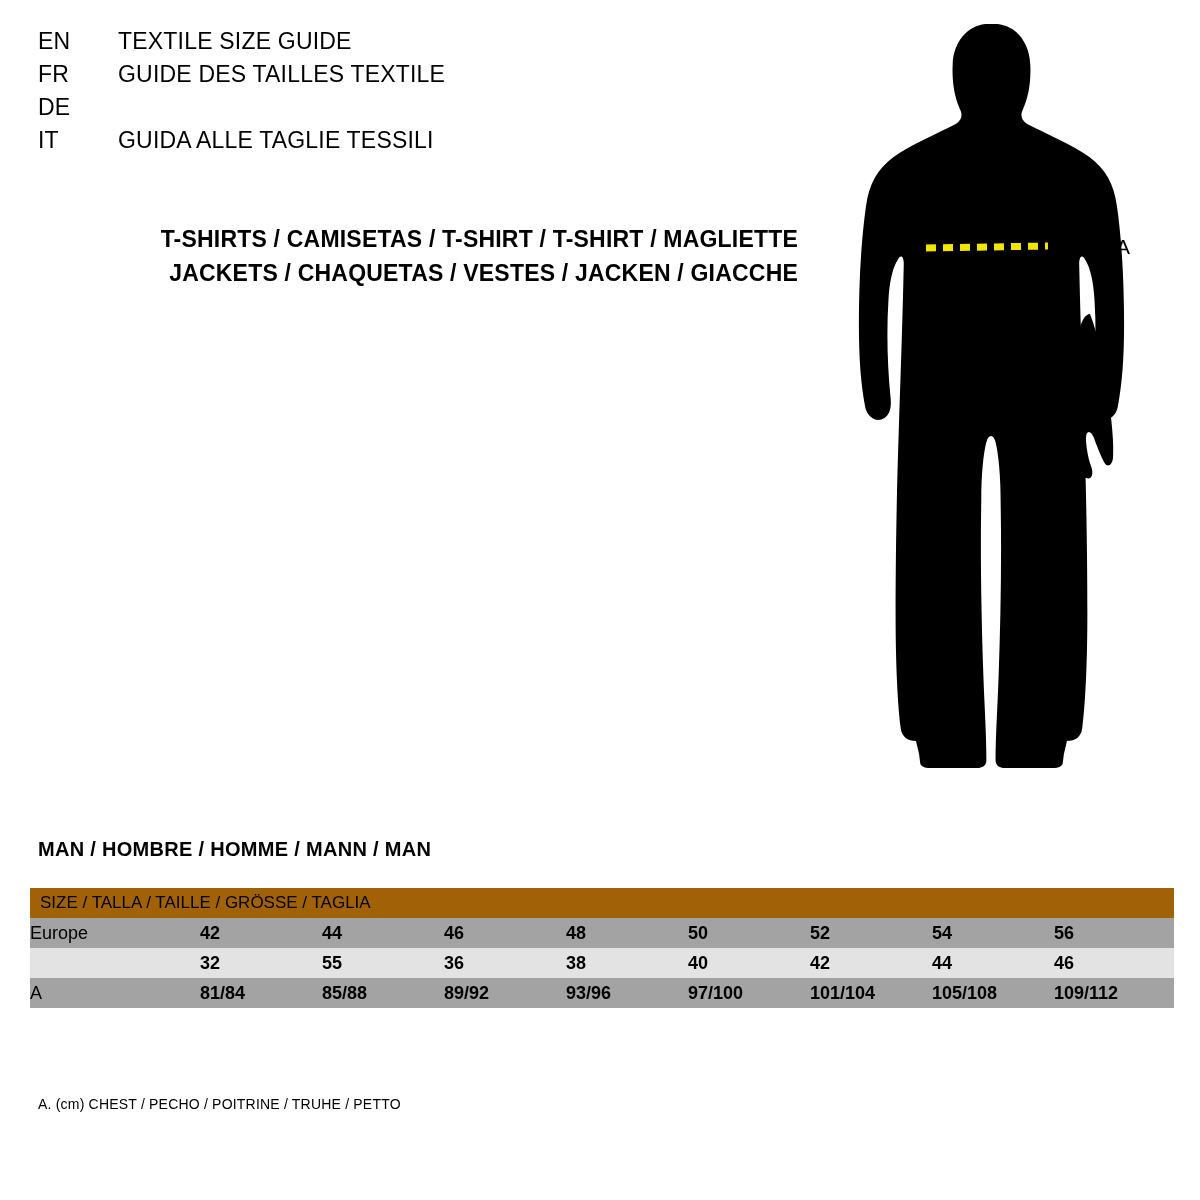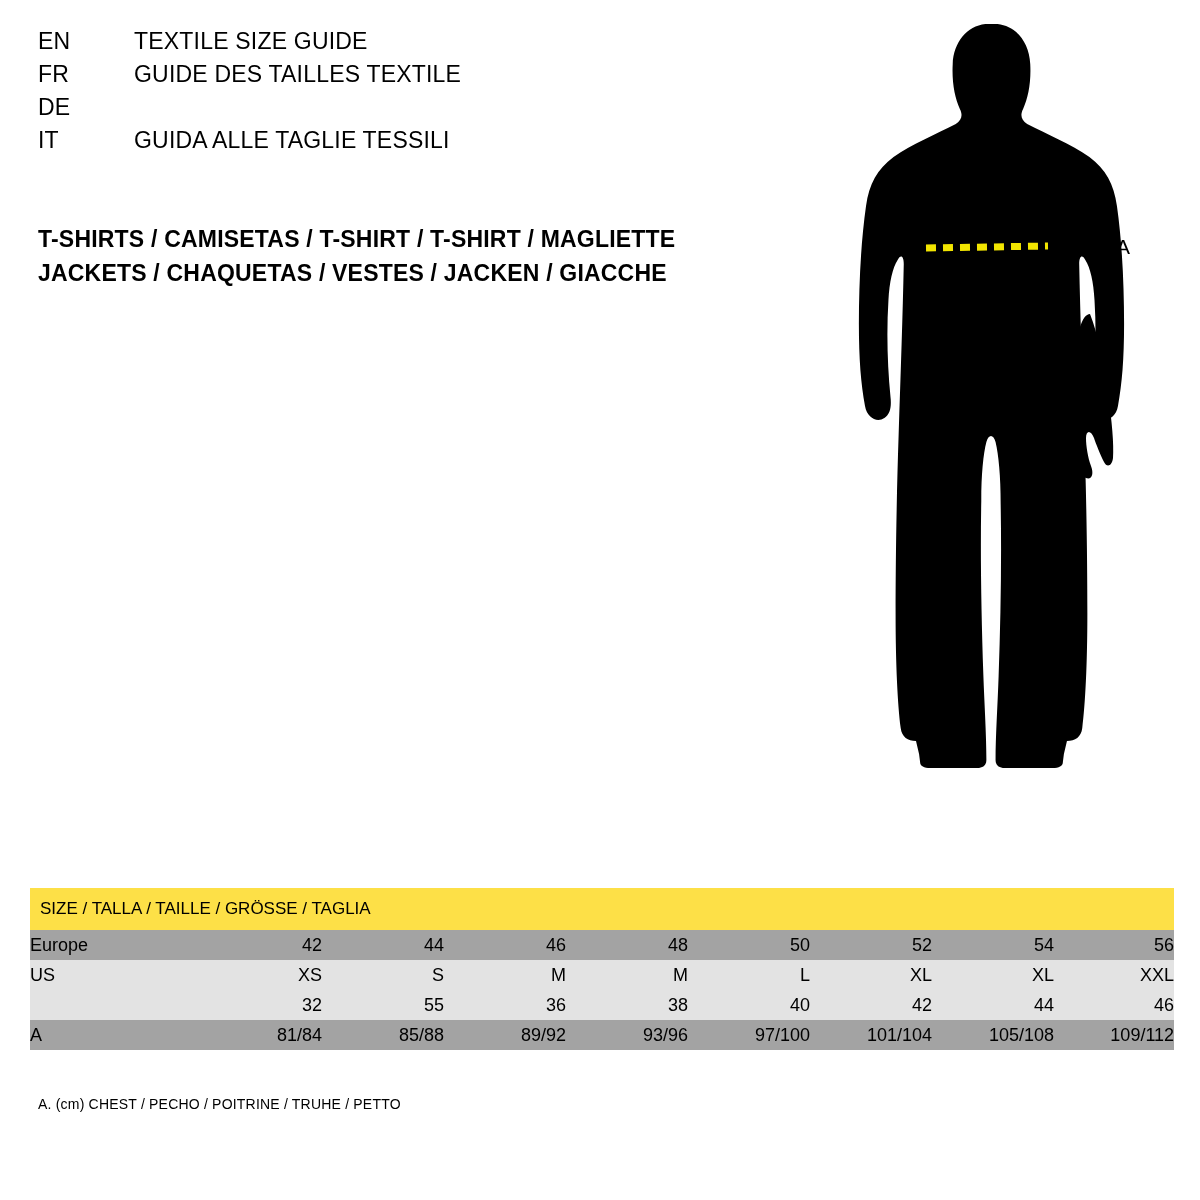--- a/index.html
+++ b/index.html
@@ -35,29 +35,29 @@
     height: 33px;
     font-size: 23px;
     letter-spacing: 0.2px;
   }
   .lang-code {
     width: 80px;
     flex: 0 0 80px;
   }
   .lang-text {
     flex: 1 1 auto;
-    margin-left: 16px;
   }
 
   
   .cat-block {
     position: absolute;
     left: 38px;
     top: 222px;
     width: 760px;
+    text-align: right;
   }
   .cat-line {
     font-size: 23px;
     font-weight: bold;
     line-height: 34px;
     letter-spacing: 0.2px;
   }
 
   
   .figure-wrap {
@@ -104,38 +104,39 @@
     border-collapse: collapse;
     table-layout: fixed;
     font-size: 18px;
   }
   .size-table td {
     height: 30px;
     padding: 0;
     vertical-align: middle;
   }
   .size-table .hdr td {
-    background: #fde047;
+    background: #a16207;
     font-size: 17px;
     padding-left: 10px;
-    height: 42px;
+    height: 30px;
   }
   .size-table tr.shaded td {
     background: #e3e3e3;
   }
   .size-table tr.plain td {
     background: #a3a3a3;
   }
   .rowlabel {
     padding-left: 10px;
     text-align: left;
     width: 170px;
   }
   .cell {
-    text-align: right;
+    text-align: left;
+    font-weight: bold;
   }
 
   .footnote {
     position: absolute;
     left: 38px;
     top: 1096px;
     font-size: 14px;
     letter-spacing: 0.2px;
   }
 </style>
@@ -230,20 +231,21 @@
         C266,460 264,466 258,464
         C252,462 248,452 246,440
         C244,424 244,390 246,350
         C248,320 254,300 262,300 Z" transform="translate(8,0)"></path>
       <line x1="106" y1="234" x2="228" y2="232" stroke="#f2e500" stroke-width="7" stroke-dasharray="10 7" stroke-linecap="butt"></line>
     </svg>
     <div class="measure-dash"></div>
     <div class="measure-label">A</div>
   </div>
 
+  <div class="man-title">MAN / HOMBRE / HOMME / MANN / MAN</div>
 
   <table class="size-table">
     <colgroup>
       <col style="width:170px">
       <col style="width:122px">
       <col style="width:122px">
       <col style="width:122px">
       <col style="width:122px">
       <col style="width:122px">
       <col style="width:122px">
@@ -259,31 +261,20 @@
         <td class="cell">42</td>
         <td class="cell">44</td>
         <td class="cell">46</td>
         <td class="cell">48</td>
         <td class="cell">50</td>
         <td class="cell">52</td>
         <td class="cell">54</td>
         <td class="cell">56</td>
       </tr>
       <tr class="shaded">
-        <td class="rowlabel">US</td>
-        <td class="cell">XS</td>
-        <td class="cell">S</td>
-        <td class="cell">M</td>
-        <td class="cell">M</td>
-        <td class="cell">L</td>
-        <td class="cell">XL</td>
-        <td class="cell">XL</td>
-        <td class="cell">XXL</td>
-      </tr>
-      <tr class="shaded">
         <td class="rowlabel"></td>
         <td class="cell">32</td>
         <td class="cell">55</td>
         <td class="cell">36</td>
         <td class="cell">38</td>
         <td class="cell">40</td>
         <td class="cell">42</td>
         <td class="cell">44</td>
         <td class="cell">46</td>
       </tr>

